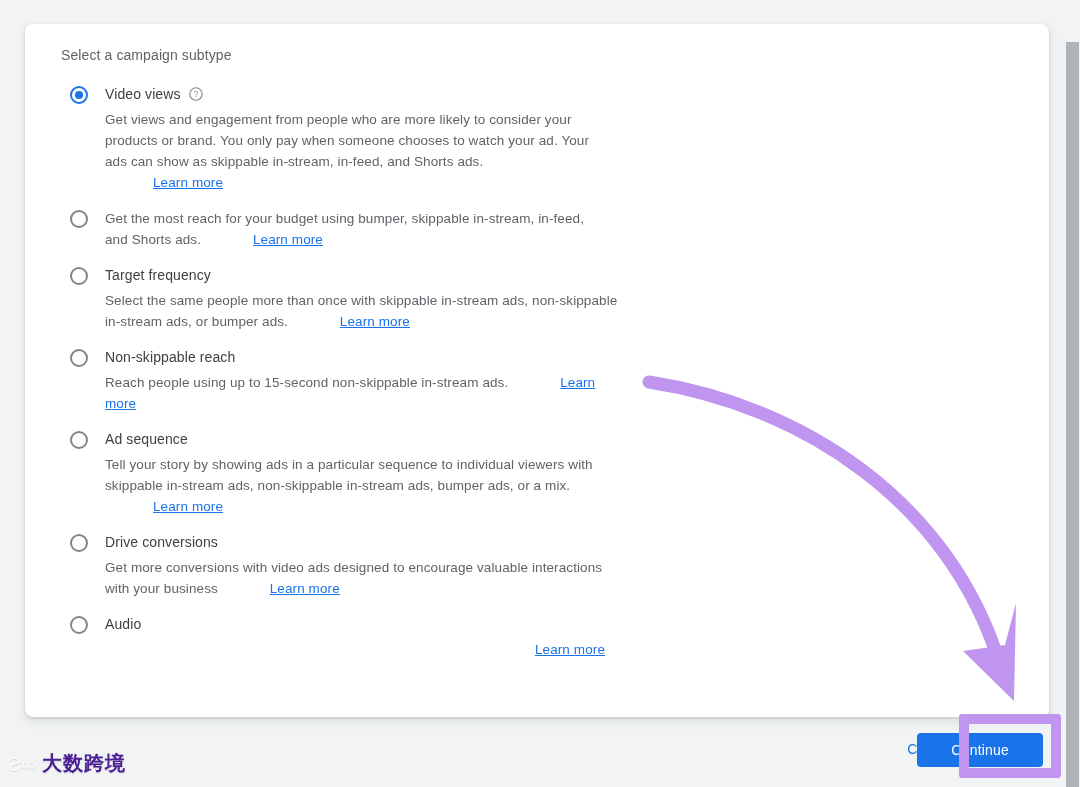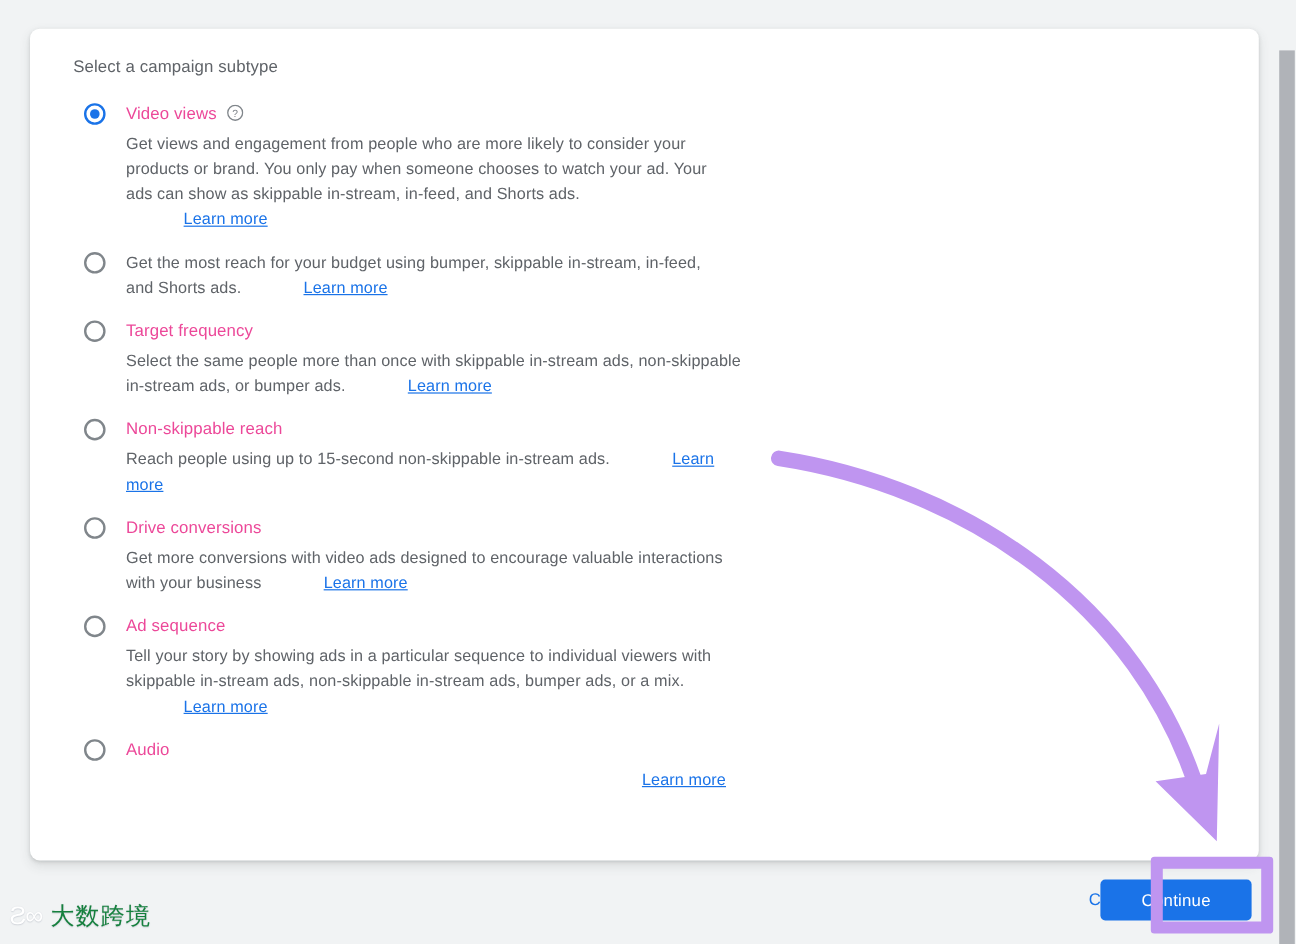--- a/index.html
+++ b/index.html
@@ -102,21 +102,21 @@
   }
 
   .option-head {
     display: flex;
     align-items: center;
     gap: 8px;
     height: 20px;
   }
   .option-label {
     font-size: 14px;
-    color: #ec4899;
+    color: #404040;
     letter-spacing: 0.1px;
   }
   .help-icon {
     width: 14px;
     height: 14px;
     display: inline-flex;
     align-items: center;
     justify-content: center;
   }
   .help-icon svg { display: block; }
@@ -213,22 +213,22 @@
   }
   .watermark-mark {
     font-size: 21px;
     color: #ffffff;
     text-shadow: 0 0 1px #d6d9de, 0 1px 1px #d0d4da;
     font-family: "Liberation Sans", sans-serif;
     letter-spacing: -1px;
   }
   .watermark-text {
     font-size: 20px;
-    font-weight: normal;
-    color: #15803d;
+    font-weight: bold;
+    color: #4c1d95;
     text-shadow: 0 0 1px #d2d6dc, 0 1px 1px #cfd3d9;
     letter-spacing: 1px;
     font-family: "DejaVu Sans", sans-serif;
   }
 </style>
 </head>
 <body>
 
 <div class="page-bg"></div>
 
@@ -265,30 +265,30 @@
       <div class="option-row">
         <div class="radio"></div>
         <div class="option-head">
           <span class="option-label">Non-skippable reach</span>
         </div>
         <div class="option-desc"><span>Reach people using up to 15-second non-skippable in-stream ads.</span> <a class="learn-link">Learn more</a></div>
       </div>
       <div class="option-row">
         <div class="radio"></div>
         <div class="option-head">
+          <span class="option-label">Ad sequence</span>
+        </div>
+        <div class="option-desc wide"><span>Tell your story by showing ads in a particular sequence to individual viewers with skippable in-stream ads, non-skippable in-stream ads, bumper ads, or a mix.</span> <a class="learn-link">Learn more</a></div>
+      </div>
+      <div class="option-row">
+        <div class="radio"></div>
+        <div class="option-head">
           <span class="option-label">Drive conversions</span>
         </div>
         <div class="option-desc"><span>Get more conversions with video ads designed to encourage valuable interactions with your business</span> <a class="learn-link">Learn more</a></div>
-      </div>
-      <div class="option-row">
-        <div class="radio"></div>
-        <div class="option-head">
-          <span class="option-label">Ad sequence</span>
-        </div>
-        <div class="option-desc wide"><span>Tell your story by showing ads in a particular sequence to individual viewers with skippable in-stream ads, non-skippable in-stream ads, bumper ads, or a mix.</span> <a class="learn-link">Learn more</a></div>
       </div>
       <div class="option-row">
         <div class="radio"></div>
         <div class="option-head">
           <span class="option-label">Audio</span>
         </div>
         <div class="option-desc"><a class="learn-link learn-block">Learn more</a></div>
       </div>
     </div>
 

